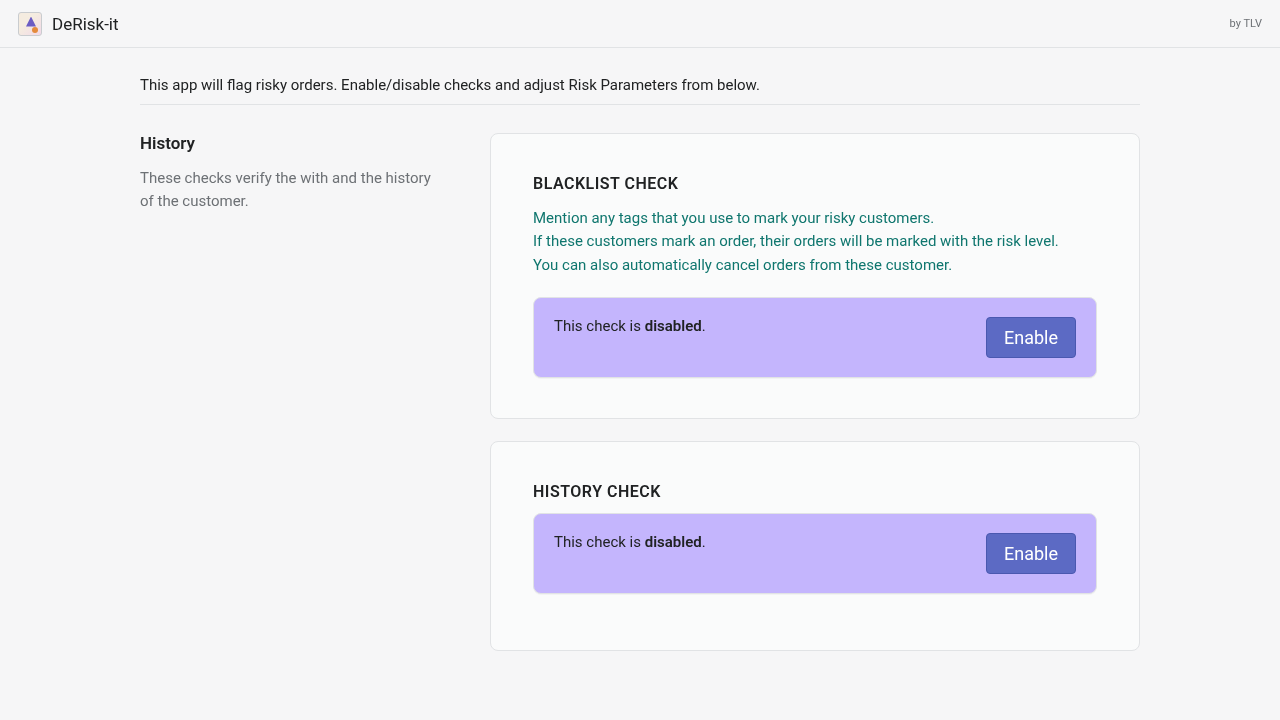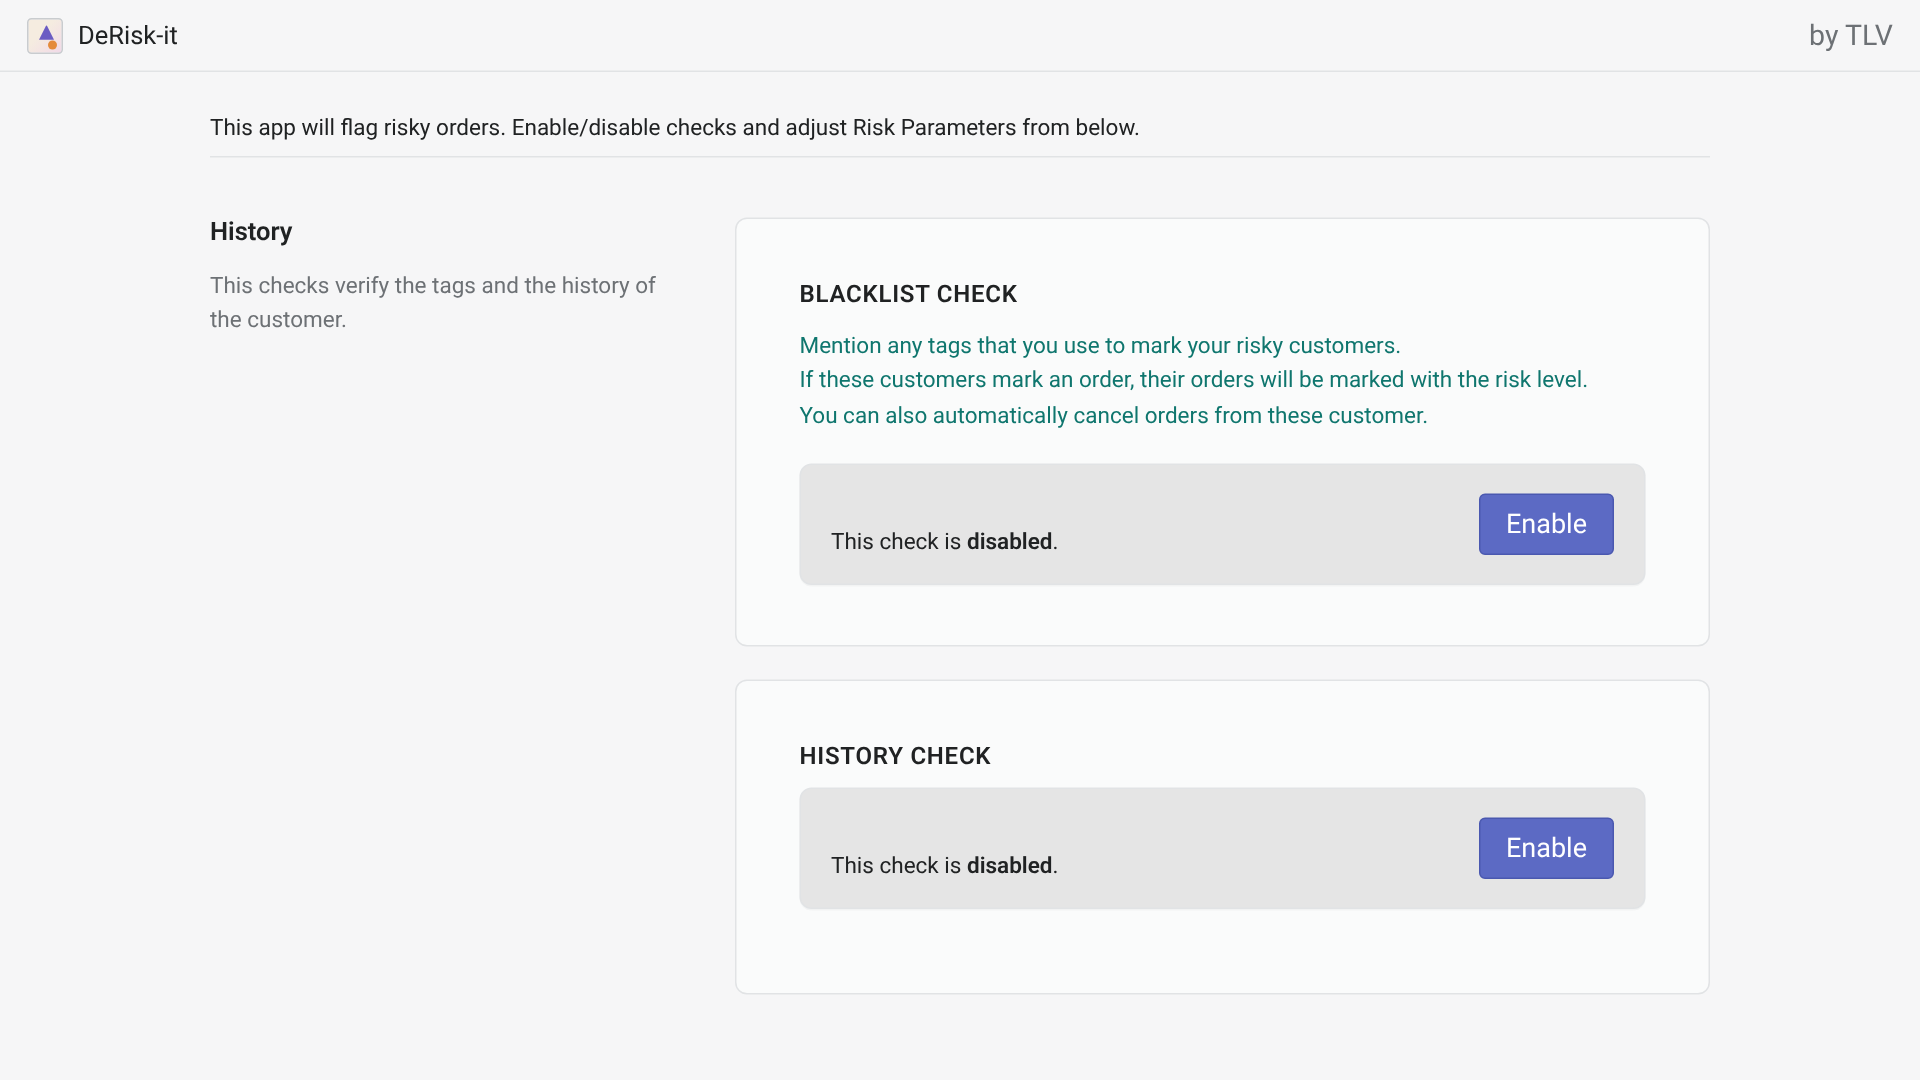--- a/index.html
+++ b/index.html
@@ -58,37 +58,37 @@
       bottom: 2px;
       right: 3px;
     }
     .app-title {
       font-size: 17px;
       color: #202223;
       font-weight: 400;
     }
     .by-tlv {
       color: #6d7175;
-      font-size: 19px;
+      font-size: 11px;
     }
     .container {
       max-width: 1000px;
       margin: 0 auto;
       padding: 28px 0;
     }
     .intro {
       font-size: 15px;
       color: #202223;
       padding-bottom: 10px;
       border-bottom: 1px solid #e1e3e5;
     }
     .section {
       display: flex;
       gap: 50px;
-      margin-top: 40px;
+      margin-top: 28px;
     }
     .section-left {
       width: 300px;
       flex-shrink: 0;
     }
     .section-title {
       font-size: 17px;
       font-weight: 600;
       color: #202223;
       margin-bottom: 14px;
@@ -118,26 +118,26 @@
       text-transform: uppercase;
       margin-bottom: 14px;
     }
     .card-desc {
       font-size: 15px;
       color: #0f766e;
       line-height: 1.55;
       margin-bottom: 20px;
     }
     .status-box {
-      background-color: #e5e5e5;
+      background-color: #c4b5fd;
       border: 1px solid #e1e3e5;
       border-radius: 8px;
       padding: 19px 20px;
       display: flex;
-      align-items: flex-end;
+      align-items: flex-start;
       justify-content: space-between;
       box-shadow: 0 1px 0 rgba(0,0,0,0.03);
     }
     .status-text {
       font-size: 15px;
       color: #202223;
     }
     .status-text strong {
       font-weight: 600;
     }
@@ -168,21 +168,21 @@
   </div>
   <span class="by-tlv">by TLV</span>
 </div>
 
 <div class="container">
   <p class="intro">This app will flag risky orders. Enable/disable checks and adjust Risk Parameters from below.</p>
 
   <div class="section">
     <div class="section-left">
       <h2 class="section-title">History</h2>
-      <p class="section-desc">This checks verify the tags and the history of the customer.</p>
+      <p class="section-desc">These checks verify the with and the history of the customer.</p>
     </div>
 
     <div class="section-right">
 
       <div class="card">
         <div class="card-title">BLACKLIST CHECK</div>
         <div class="card-desc">
           <span>Mention any tags that you use to mark your risky customers.</span><br>
           <span>If these customers mark an order, their orders will be marked with the risk level.</span><br>
           <span>You can also automatically cancel orders from these customer.</span>

